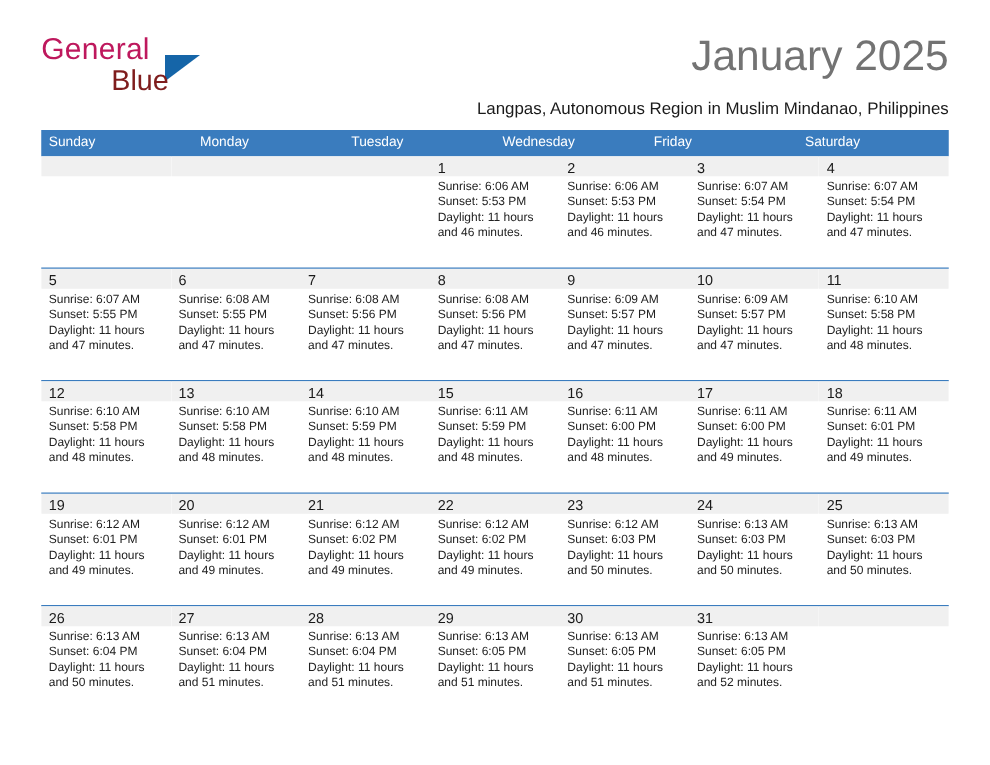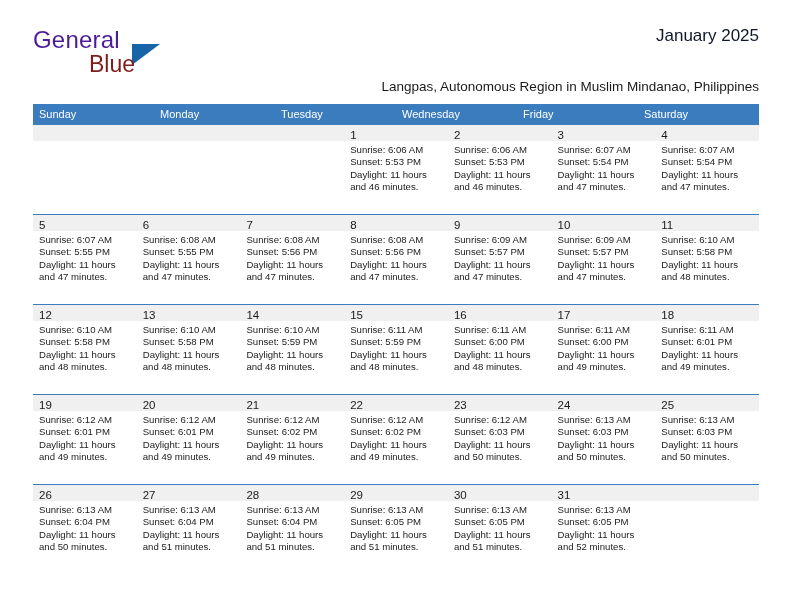--- a/index.html
+++ b/index.html
@@ -35,21 +35,21 @@
     top: 0;
     width: 230px;
     height: 52px;
   }
   .brand-general {
     position: absolute;
     left: 0;
     top: 0;
     font-size: 24px;
     letter-spacing: 0.2px;
-    color: #4c1d95;
+    color: #be185d;
     font-family: "Liberation Sans", sans-serif;
   }
   .brand-blue {
     position: absolute;
     left: 56px;
     top: 25px;
     font-size: 23px;
     color: #7f1d1d;
     font-family: Liberation Sans, sans-serif;
   }
@@ -60,22 +60,22 @@
     width: 0;
     height: 0;
     border-left: 28px solid #1565a8;
     border-bottom: 21px solid transparent;
   }
 
   .month-title {
     position: absolute;
     right: 0;
     top: 0;
-    font-size: 17px;
-    color: #0f172a;
+    font-size: 34px;
+    color: #737373;
     text-align: left;
     white-space: nowrap;
   }
   .location {
     position: absolute;
     right: 0;
     top: 53px;
     font-size: 13.5px;
     color: #1a1a1a;
     text-align: center;

